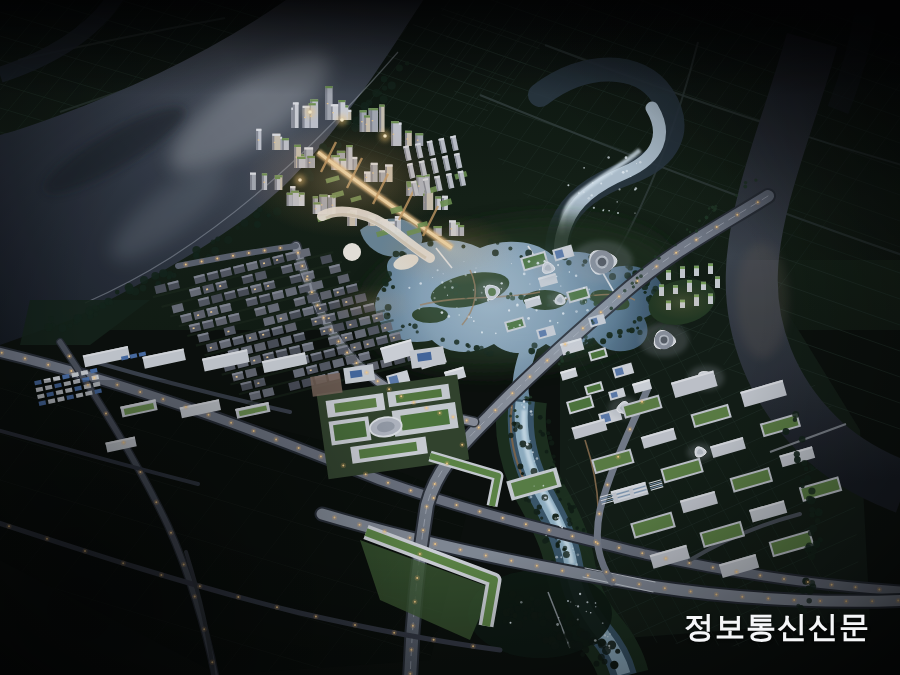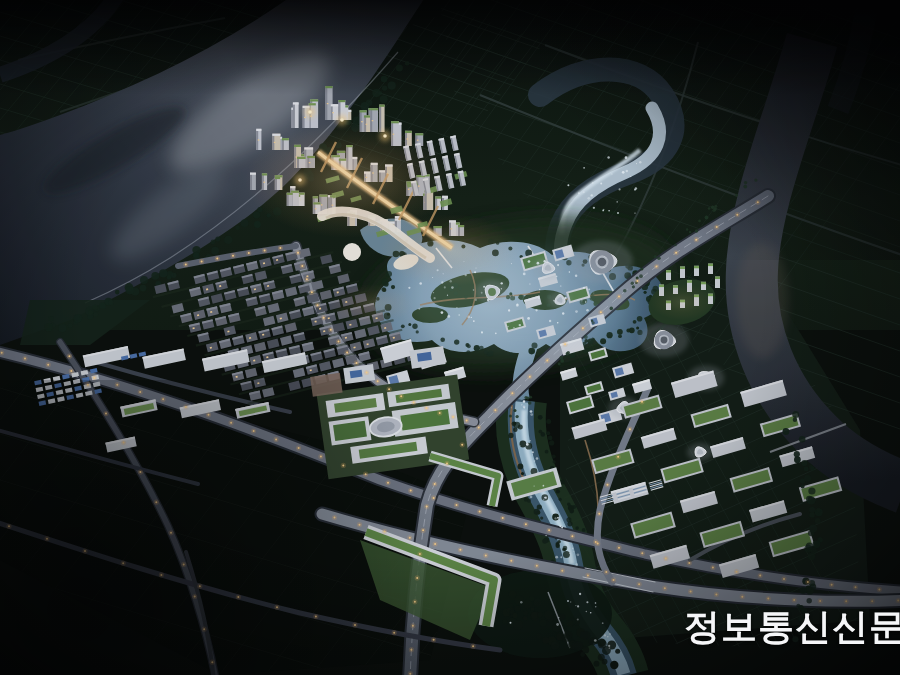--- a/index.html
+++ b/index.html
@@ -2,21 +2,21 @@
 <html style="--background: #04070a; --farmland-dark: #0b130e; --farmland-mid: #152218; --field-line: #223229; --river-water: #39424e; --river-shadow: #161c24; --river-sheen: #959aa3; --stream-bright: #b5c8d6; --stream-core: #dcebf5; --lake-water: #9db7c9; --sparkle: #eaf4fb; --park-green: #2c4226; --tree-dark: #13241a; --path-tan: #a07b52; --road-surface: #7c8490; --road-casing: #2a3039; --boulevard-light: #9aa2ae; --building-white: #d7dbe1; --building-grey: #aab0ba; --building-warm: #cfc8b8; --roof-green: #6f9553; --roof-green-dark: #4f7a3e; --solar-blue: #4a6fa8; --window-warm: #f0cf96; --street-light: #ffd58c; --city-glow: #f2c98c; --watermark-color: #f5f6f8;"><head>
 <meta charset="utf-8">
 <style>
   html,body{margin:0;padding:0;background:#000;}
   .stage{position:relative;width:900px;height:675px;overflow:hidden;
          background:var(--background,#04070a);
          font-family:"Liberation Sans","DejaVu Sans",sans-serif;}
   .stage svg{display:block;width:900px;height:675px;}
   .watermark{position:absolute;left:684px;top:610px;width:184px;
              font-family:Liberation Serif, serif;
-             font-weight:bold;font-size:36px;letter-spacing:1px;line-height:34px;
+             font-weight:bold;font-size:30px;letter-spacing:1px;line-height:34px;
              color:var(--watermark-color,#f5f6f8);
              text-shadow:0 1px 3px rgba(0,0,0,.65);
              user-select:none;white-space:nowrap;}
 </style>
 </head>
 <body>
 
 <div class="stage">
 <svg viewBox="0 0 900 675" xmlns="http://www.w3.org/2000/svg">
   <defs>

